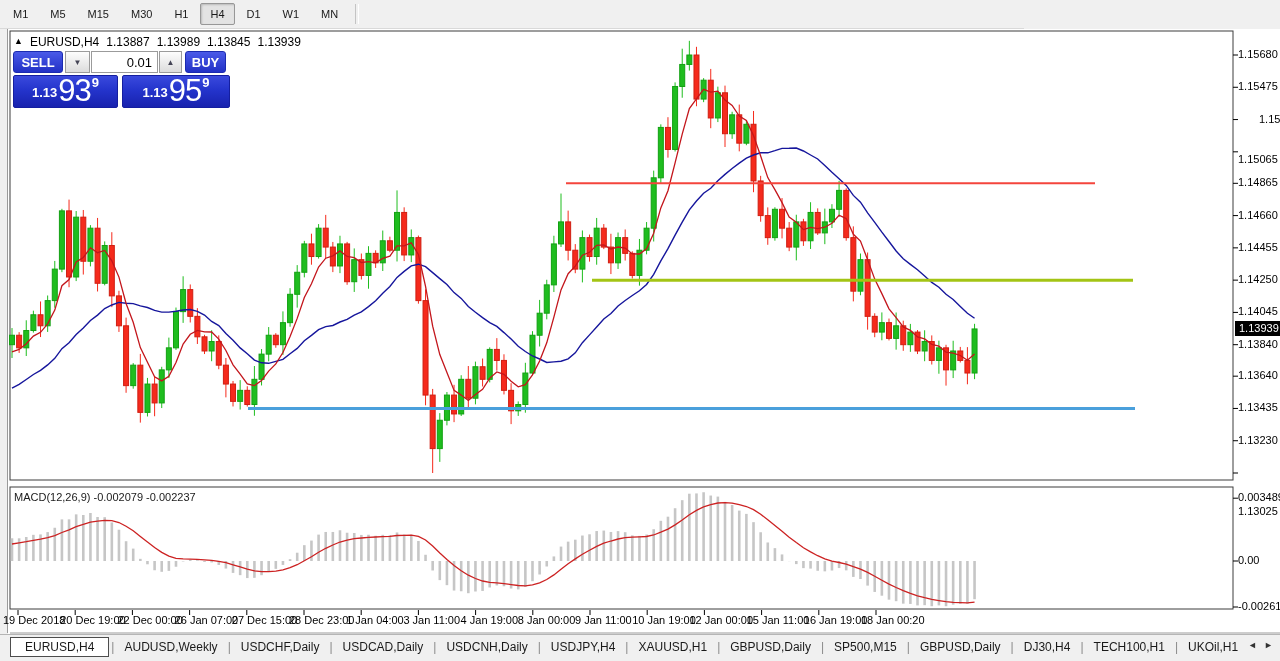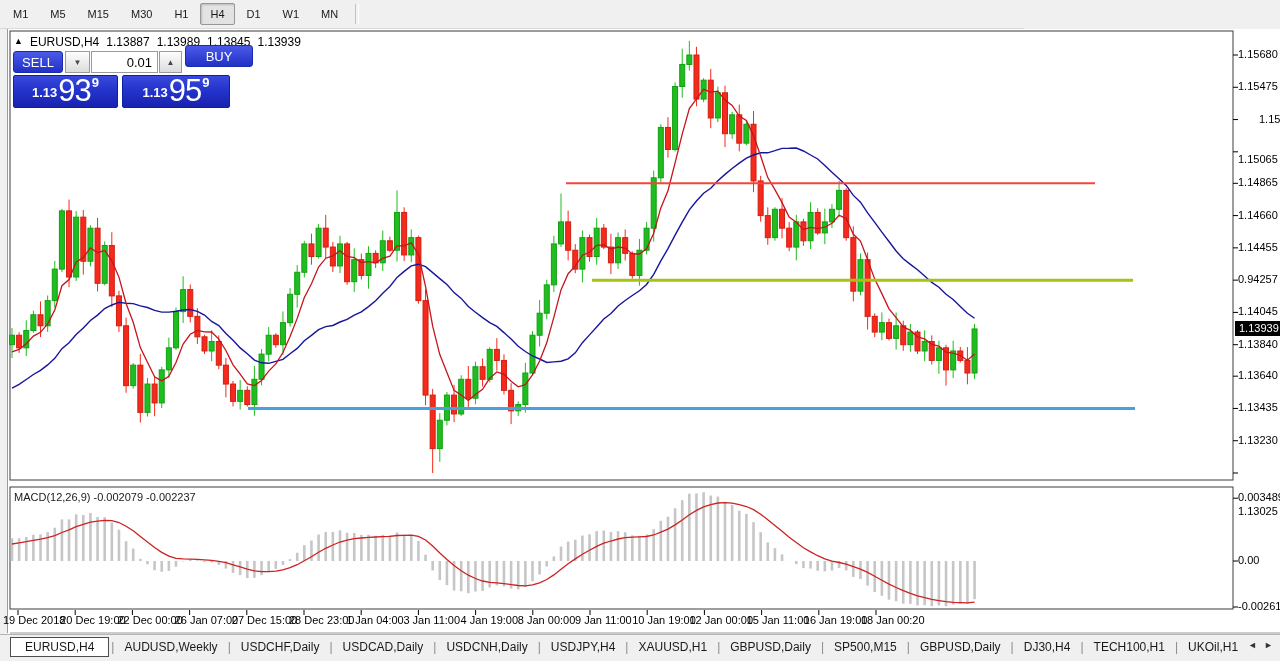--- a/index.html
+++ b/index.html
@@ -14,21 +14,21 @@
   
   .gutter{position:absolute;left:0;top:29px;width:8px;height:604px;background:#f0f0f0;
           border-right:1px solid #9a9a9a;box-sizing:border-box;}
   .chart-bg{position:absolute;left:8px;top:29px;width:1272px;height:605px;background:#ffffff;}
   svg.layer{position:absolute;left:0;top:0;}
   
   .chart-header{position:absolute;left:14px;top:35px;font-size:12px;color:#000;display:flex;gap:7px;align-items:center;}
   .chart-header .tri{font-size:9px;position:relative;top:-1px;}
   
   .tw-btn{position:absolute;color:#fff;font-size:13px;display:flex;align-items:center;justify-content:center;
-          background:linear-gradient(180deg,#4a5ae8,#2231c6);border:1px solid #1b2bb0;border-radius:3px;box-sizing:border-box;cursor:pointer;}
+          background:linear-gradient(180deg,#4a5ae8,#2231c6);border:1px solid #1b2bb0;border-radius:3px;box-sizing:border-box;cursor:pointer;font-weight:bold;}
   .spin{position:absolute;background:linear-gradient(180deg,#fdfdfd,#dcdcdc);border:1px solid #9b9b9b;
         font-size:8px;color:#445;display:flex;align-items:center;justify-content:center;box-sizing:border-box;cursor:pointer;}
   .lot{position:absolute;border:1px solid #9b9b9b;background:#fff;font-size:13px;text-align:right;
        padding:0 5px;box-sizing:border-box;font-family:"Liberation Sans",sans-serif;}
   .px-box{position:absolute;color:#fff;background:linear-gradient(180deg,#3a49dd 0%,#2434cc 45%,#1822ae 100%);
           border:1px solid #141ea0;border-radius:2px;display:flex;align-items:flex-end;justify-content:center;
           padding-bottom:3px;box-sizing:border-box;cursor:pointer;}
   .px-box .pre{font-size:13px;font-weight:bold;margin-right:1px;position:relative;top:-4px;}
   .px-box .big{font-size:31px;line-height:26px;letter-spacing:-1px;}
   .px-box .sup{font-size:13px;font-weight:bold;position:relative;top:-14px;margin-left:1px;}
@@ -528,21 +528,21 @@
 </div>
 
 <div class="tw-btn" style="left:13px;top:51px;width:50px;height:22px">SELL</div>
 <div class="spin" style="left:65px;top:51px;width:25px;height:22px">
     <span>▼</span>
   </div>
 <input class="lot" style="left: 91px; top: 51px; width: 67px; height: 22px;" value="0.01">
 <div class="spin" style="left:159px;top:51px;width:23px;height:22px">
     <span>▲</span>
   </div>
-<div class="tw-btn" style="left:185px;top:45px;width:68px;height:22px">BUY</div>
+<div class="tw-btn" style="left:185px;top:51px;width:41px;height:22px">BUY</div>
 
 <div class="px-box" style="left:13px;top:75px;width:105px;height:33px">
   <span class="pre">1.13</span>
   <span class="big">93</span>
   <span class="sup">9</span>
 </div>
 <div class="px-box" style="left:122px;top:75px;width:108px;height:33px">
   <span class="pre">1.13</span>
   <span class="big">95</span>
   <span class="sup">9</span>
@@ -551,21 +551,21 @@
 <div class="macd-label">MACD(12,26,9) -0.002079 -0.002237</div>
 
 <div id="price-labels">
     <div class="plabel" style="top: 48px;">1.15680</div>
     <div class="plabel" style="top: 80.275px;">1.15475</div>
     <div class="plabel" style="top: 112.55px; margin-left: 21px;">1.15270</div>
     <div class="plabel" style="top: 144.825px; margin-top: 8px;">1.15065</div>
     <div class="plabel" style="top: 176.313px;">1.14865</div>
     <div class="plabel" style="top: 208.588px;">1.14660</div>
     <div class="plabel" style="top: 240.863px;">1.14455</div>
-    <div class="plabel" style="top: 273.137px;">0.94257</div>
+    <div class="plabel" style="top: 273.137px;">1.14250</div>
     <div class="plabel" style="top: 305.412px;">1.14045</div>
     <div class="plabel" style="top: 337.687px;">1.13840</div>
     <div class="plabel" style="top: 369.175px;">1.13640</div>
     <div class="plabel" style="top: 401.45px;">1.13435</div>
     <div class="plabel" style="top: 433.725px;">1.13230</div>
     <div class="plabel" style="top: 466px; margin-top: 39px;">1.13025</div>
     <div class="badge" style="top: 321.101px;">1.13939</div>
   </div>
 <div id="time-labels">
     <div class="tlabel" style="left: 3px;">19 Dec 2018</div>

